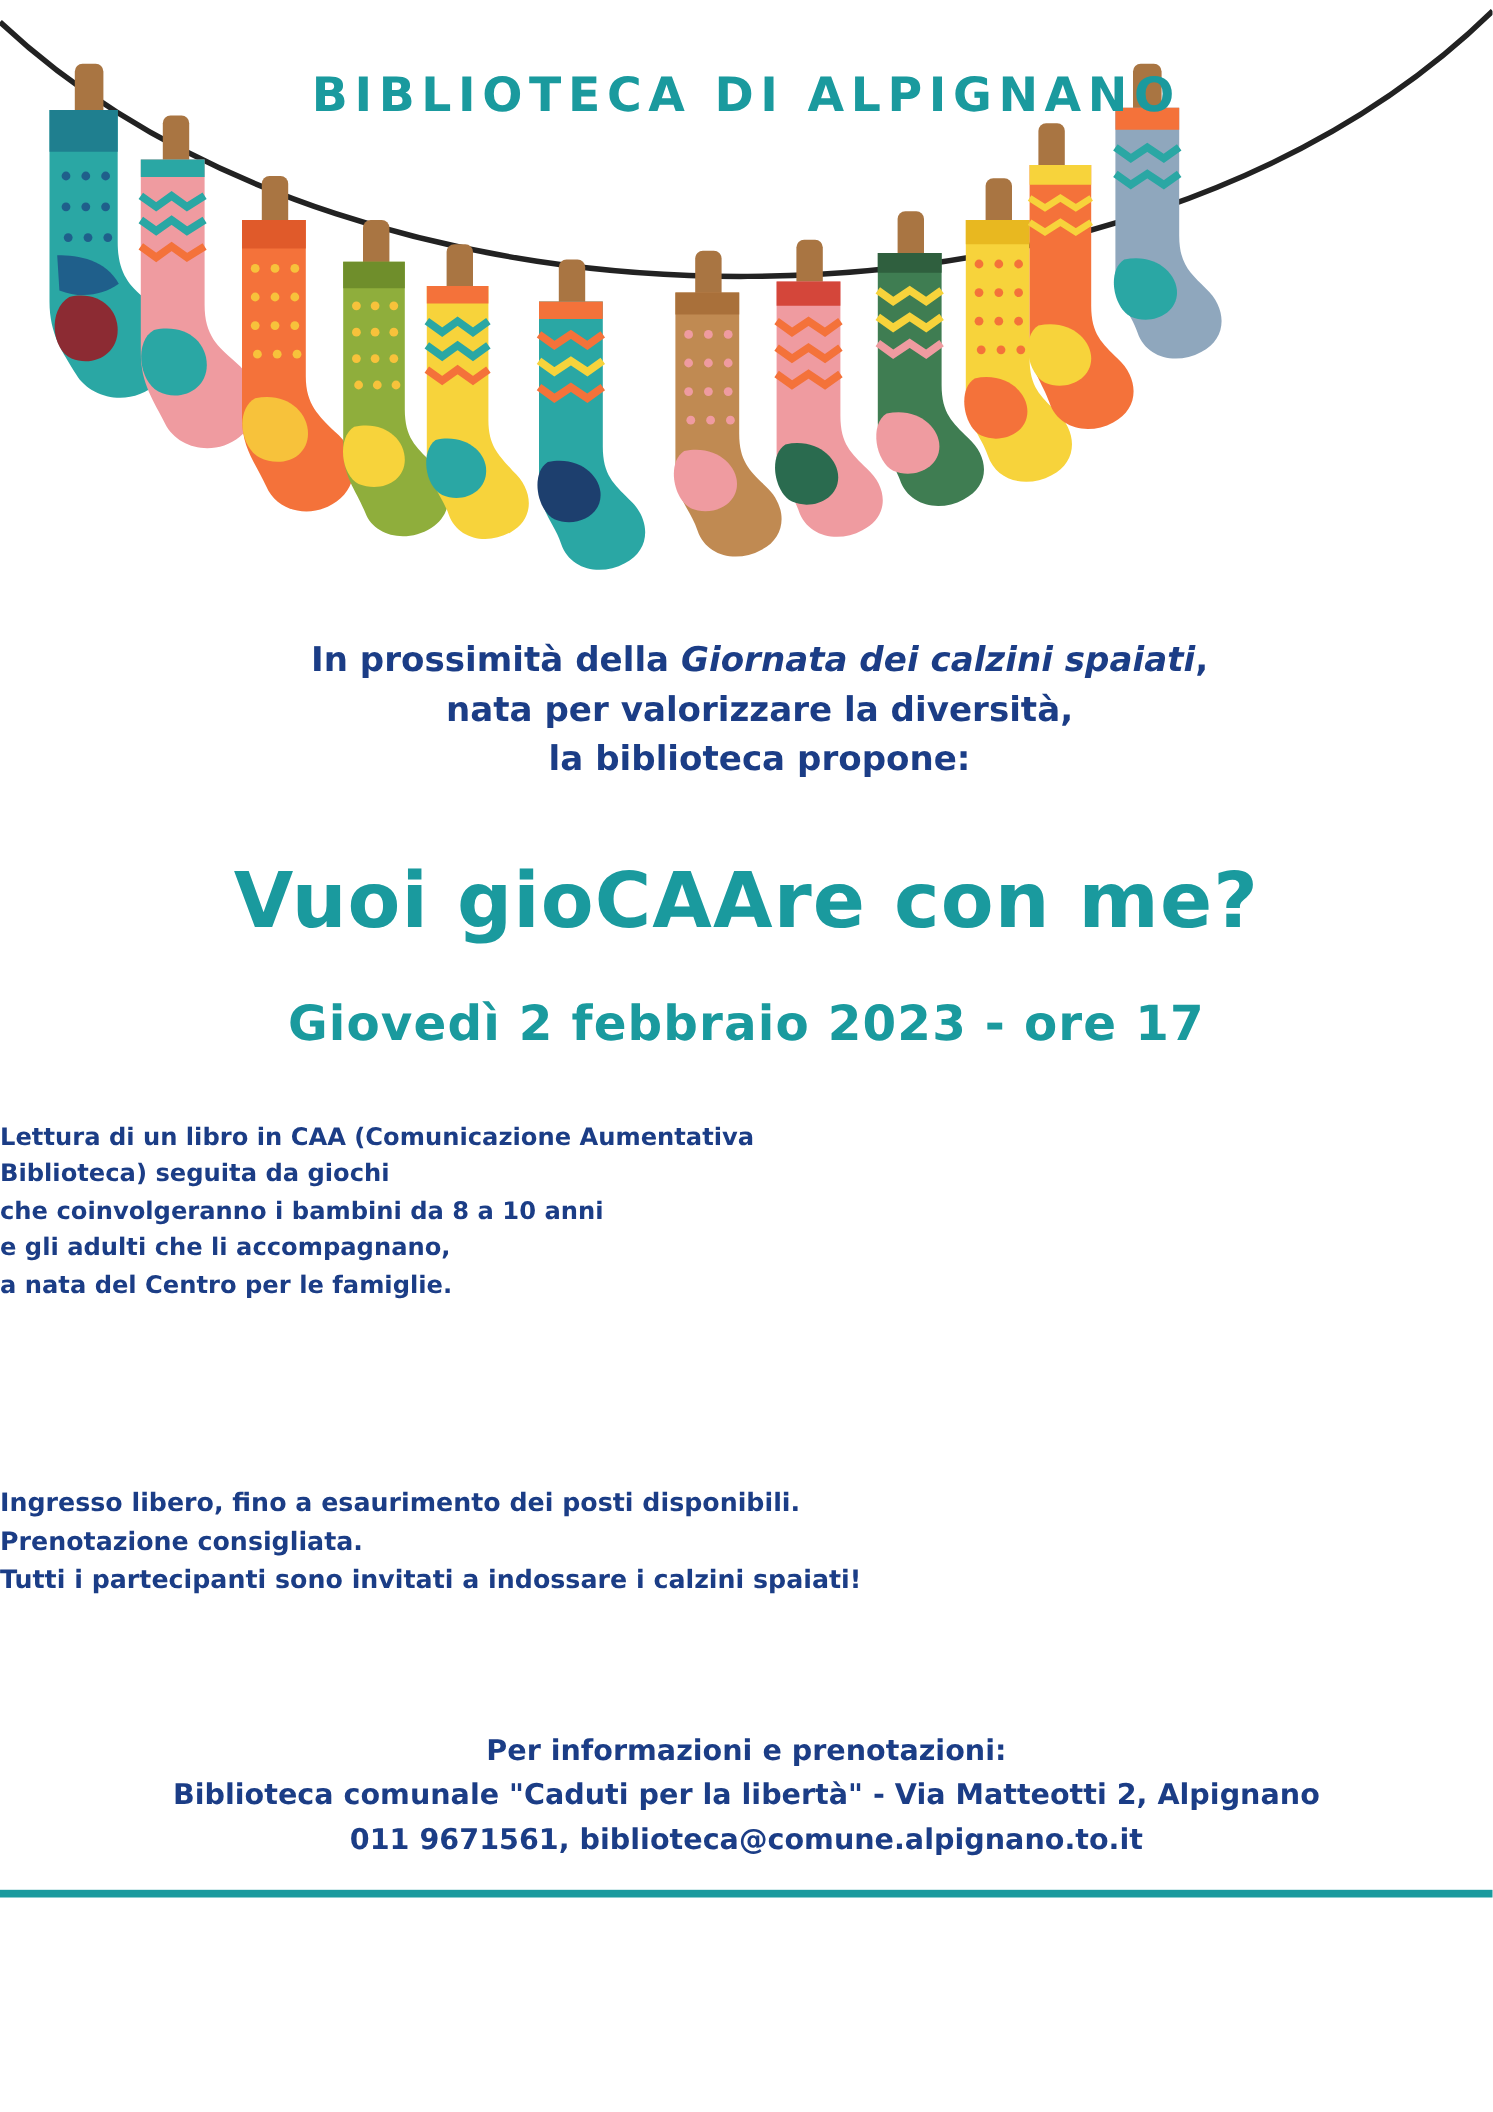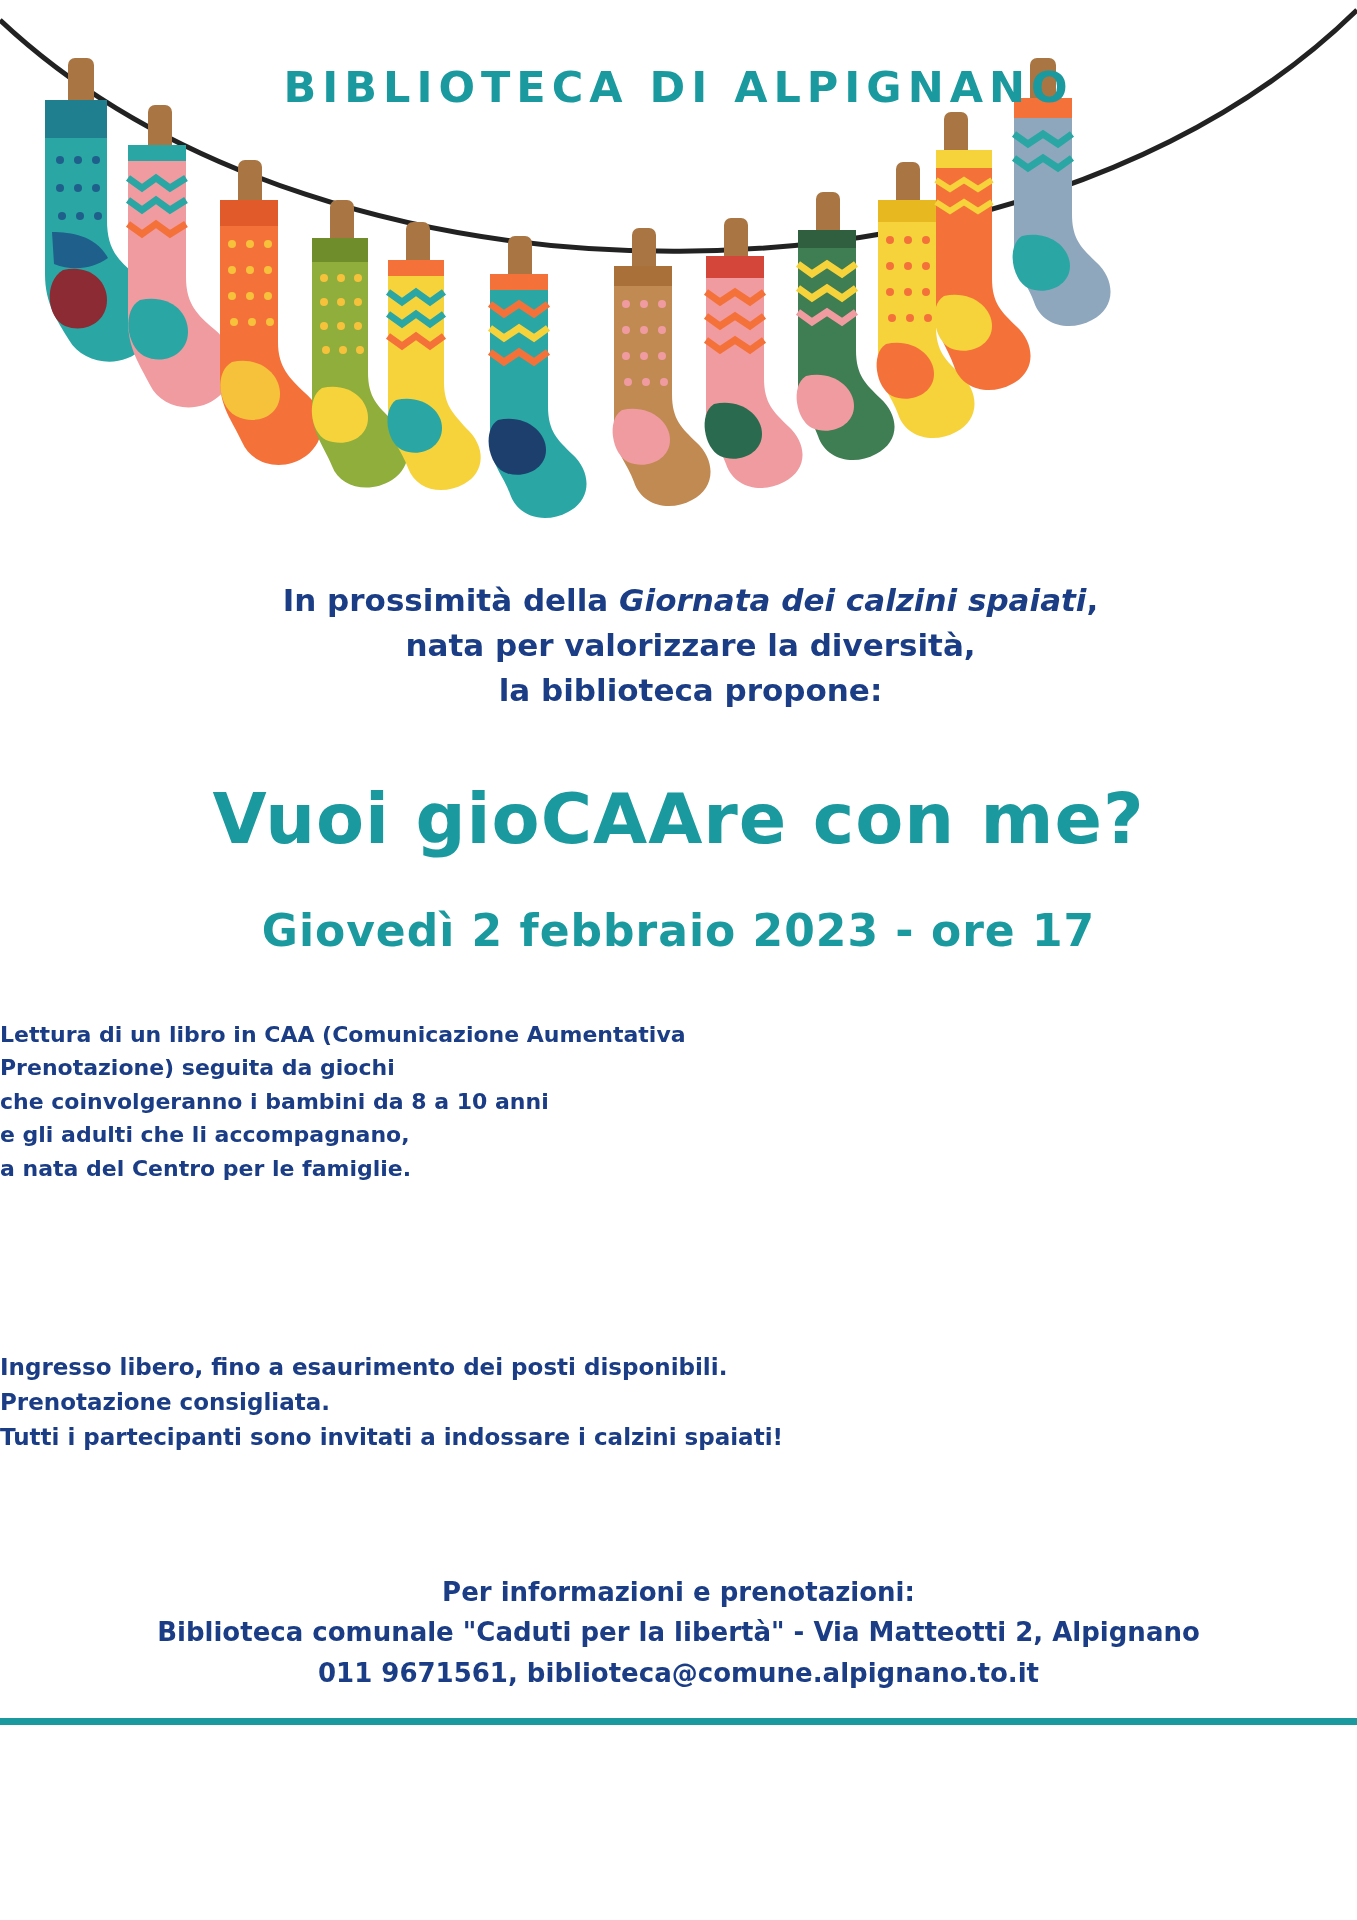--- a/index.html
+++ b/index.html
@@ -327,21 +327,21 @@
     </div>
     <div>nata per valorizzare la diversità,</div>
     <div>la biblioteca propone:</div>
   </div>
 
   <div class="headline">Vuoi gioCAAre con me?</div>
   <div class="subheadline">Giovedì 2 febbraio 2023 - ore 17</div>
 
   <div class="body-text">
     <div>Lettura di un libro in CAA (Comunicazione Aumentativa</div>
-    <div>Prenotazione) seguita da giochi</div>
+    <div>Biblioteca) seguita da giochi</div>
     <div>che coinvolgeranno i bambini da 8 a 10 anni</div>
     <div>e gli adulti che li accompagnano,</div>
     <div>a nata del Centro per le famiglie.</div>
   </div>
 
   <div class="notice">
     <div>Ingresso libero, fino a esaurimento dei posti disponibili.</div>
     <div>Prenotazione consigliata.</div>
     <div>Tutti i partecipanti sono invitati a indossare i calzini spaiati!</div>
   </div>

